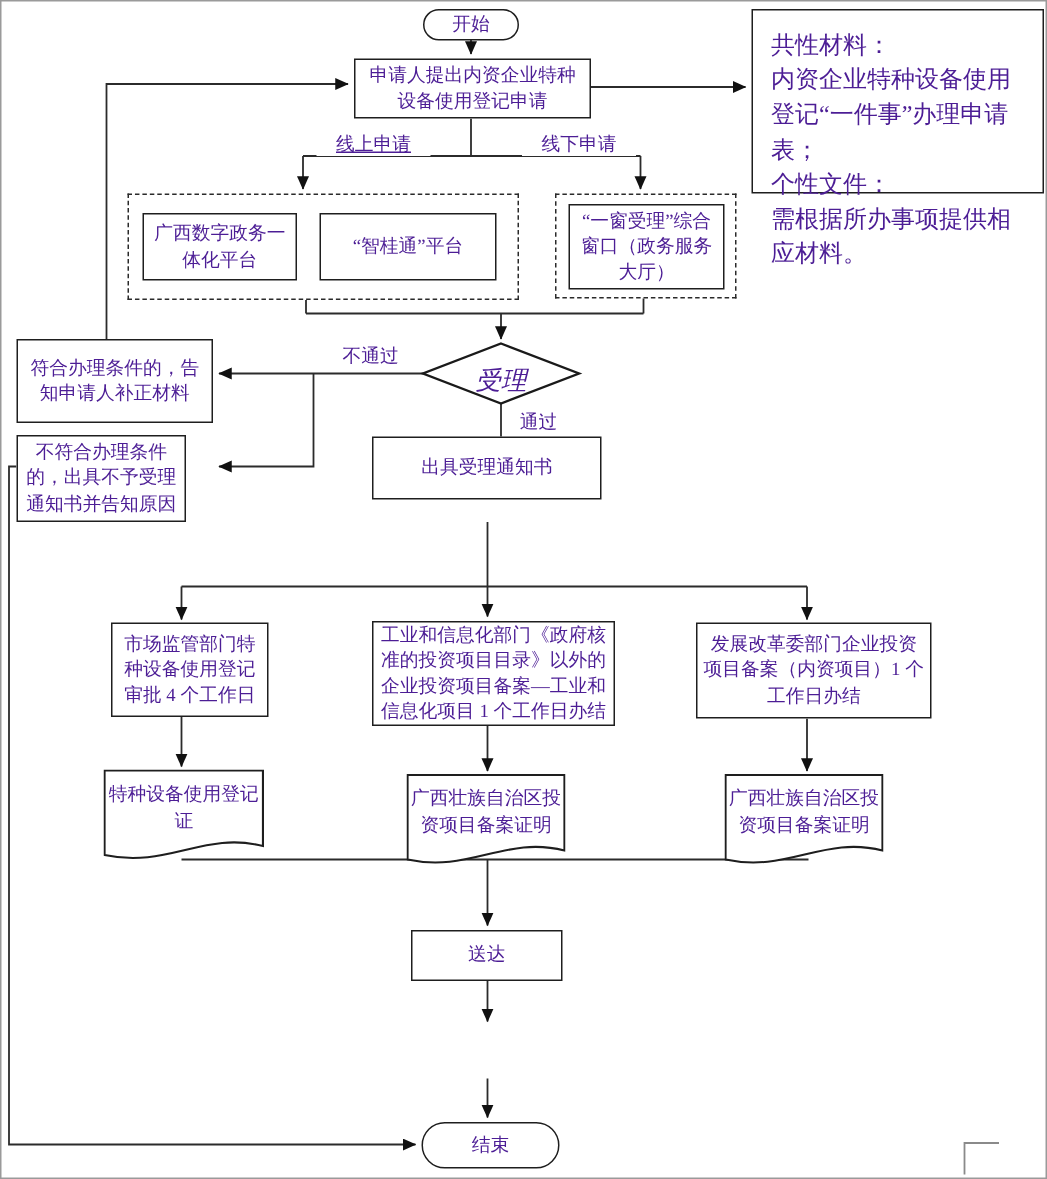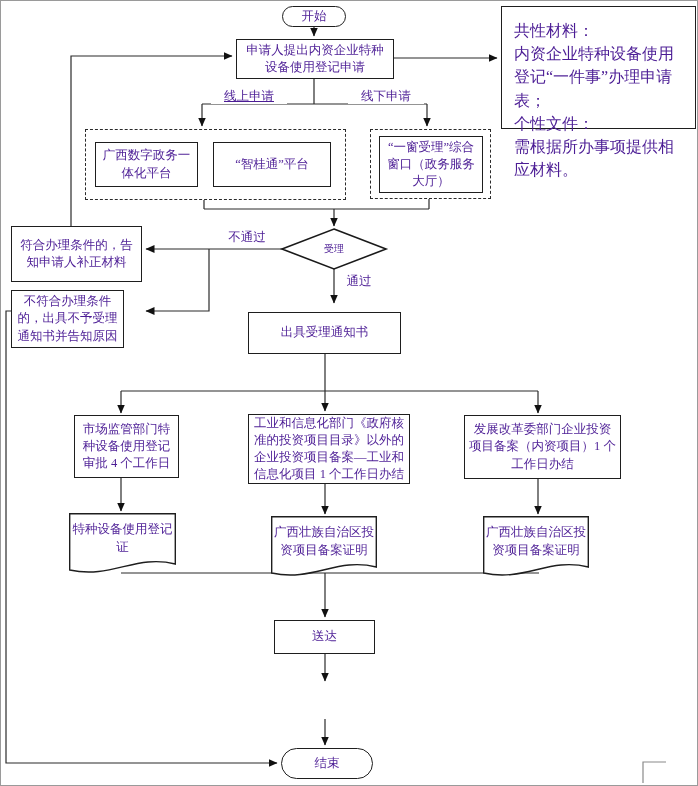--- a/index.html
+++ b/index.html
@@ -24,21 +24,21 @@
     position:absolute;box-sizing:border-box;background:#fff;border:1.3px solid #1e1e1e;
     font-size:16px;line-height:1.72;text-align:left;padding:12px 10px 6px 12px;
   }
   .doc{position:absolute;}
   .doc svg{display:block;}
   .doc .doc-text{
     position:absolute;left:0;top:8px;width:100%;text-align:center;
     font-size:12.5px;line-height:1.4;
   }
   .diamond-text{
-    position:absolute;font-size:10px;text-align:center;background:transparent;
+    position:absolute;font-size:17px;text-align:center;background:transparent;font-style:italic;
   }
 </style>
 </head>
 <body>
 
 <div class="page">
 
   <svg class="wires" viewBox="0 0 698 786">
     <defs>
       <marker id="arr" markerWidth="10" markerHeight="9" refX="8.5" refY="4" orient="auto" markerUnits="userSpaceOnUse">
@@ -112,21 +112,21 @@
   <div class="node dashed" style="left:369px;top:128px;width:121px;height:70px;"></div>
   <div class="node" style="left:378px;top:135px;width:104px;height:57px;">“一窗受理”综合窗口（政务服务大厅）</div>
 
   <div class="diamond-text" style="left:303px;top:241px;width:60px;">受理</div>
   <div class="lbl" style="left:219px;top:229px;width:50px;">不通过</div>
   <div class="lbl" style="left:337px;top:273px;width:38px;">通过</div>
 
   <div class="node" style="left:10px;top:225px;width:131px;height:56px;">符合办理条件的，告知申请人补正材料</div>
   <div class="node" style="left:10px;top:289px;width:113px;height:58px;">不符合办理条件的，出具不予受理通知书并告知原因</div>
 
-  <div class="node" style="left:247px;top:311px;width:153px;height:42px;">出具受理通知书</div>
+  <div class="node" style="left:247px;top:290px;width:153px;height:42px;">出具受理通知书</div>
 
   <div class="node" style="left:73px;top:414px;width:105px;height:63px;">市场监管部门特种设备使用登记审批 4 个工作日</div>
   <div class="node" style="left:247px;top:413px;width:162px;height:70px;">工业和信息化部门《政府核准的投资项目目录》以外的企业投资项目备案—工业和信息化项目 1 个工作日办结</div>
   <div class="node" style="left:463px;top:414px;width:157px;height:64px;">发展改革委部门企业投资项目备案（内资项目）1 个工作日办结</div>
 
   <div class="doc" style="left:68px;top:512px;width:107px;height:64px;">
     <svg width="107" height="64" viewBox="0 0 107 64">
       <path d="M0.7,0.7 L106.3,0.7 L106.3,51 C 67,41 43,66 0.7,57 Z" fill="#fff" stroke="#1e1e1e" stroke-width="1.4"></path>
     </svg>
     <div class="doc-text">特种设备使用登记证</div>

